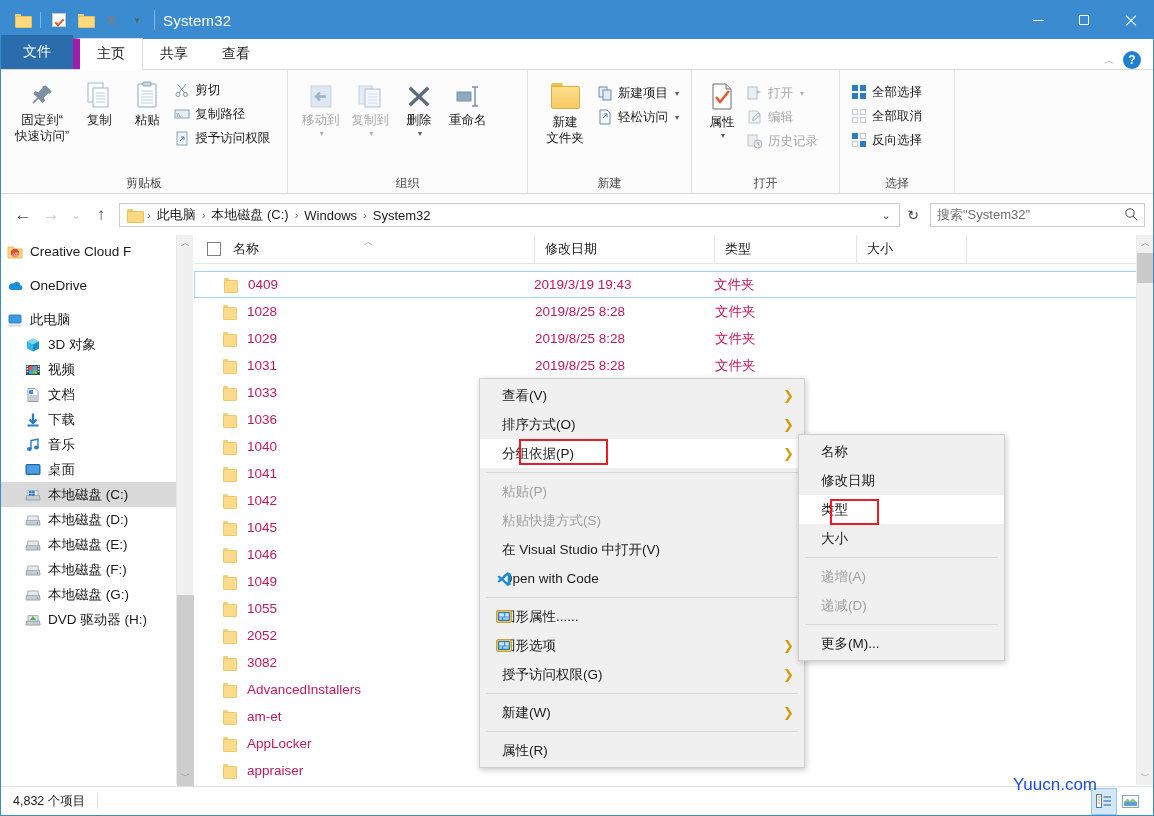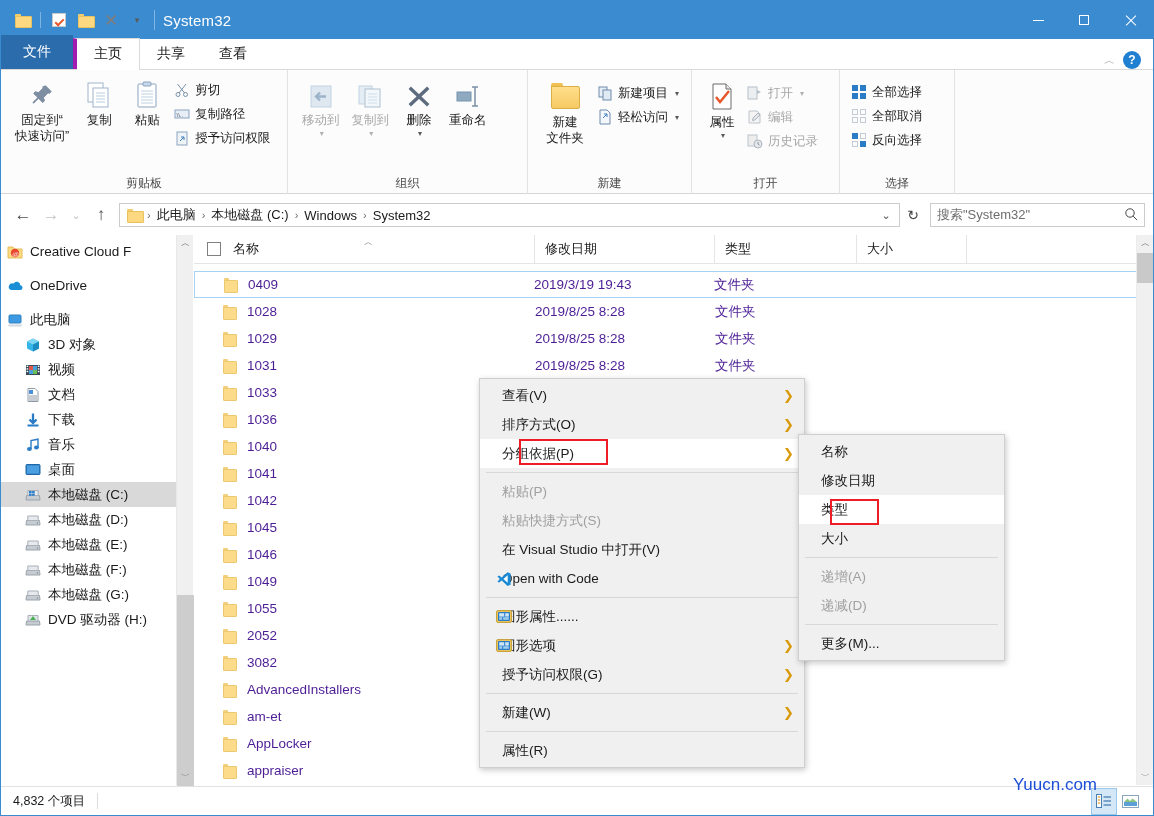--- a/index.html
+++ b/index.html
@@ -70,21 +70,21 @@
     display:flex; align-items:flex-end;
   }
   .tab {
     height:31px; padding:0 17px; display:flex; align-items:center;
     font-size:14px; color:#1a1a1a; cursor:default;
   }
   .tab.file {
     background:#2b6cac; color:#fff; padding:0 22px; height:34px;
   }
   .tab.active {
-    background:#fff; border-left:4px solid #a21caf; border-right:1px solid #dadada;
+    background:#fff; border-left:7px solid #a21caf; border-right:1px solid #dadada;
     border-top:1px solid #dadada; position:relative; top:0;
   }
   .tab.active:after{
     content:""; position:absolute; left:0; right:0; bottom:-1px; height:1px; background:#fff;
   }
   .tabstrip-right { margin-left:auto; display:flex; align-items:center; gap:8px; padding-right:12px; }
   .chev-up { color:#9a9a9a; font-size:11px; }
   .help-btn {
     width:18px;height:18px;border-radius:50%;background:#1f7fd0;color:#fff;
     font-size:12px; display:flex;align-items:center;justify-content:center; font-weight:bold;
@@ -193,21 +193,21 @@
     height:29px; display:flex; align-items:center; border-bottom:1px solid #e5e5e5;
     font-size:13px; color:#1a1a1a; position:relative;
   }
   .colhdr .cell { height:29px; display:flex; align-items:center; padding-left:10px;
                   border-right:1px solid #e5e5e5; position:relative; }
   .sel-all-box {
     width:14px;height:14px;border:1px solid #808080; background:#fff; margin-left:13px; flex:0 0 14px;
   }
   .sortmark { position:absolute; top:1px; left:50%; font-size:9px; color:#7a7a7a; }
   .row {
-    height:27px; display:flex; align-items:center; font-size:13.5px; color:#4c1d95;
+    height:27px; display:flex; align-items:center; font-size:13.5px; color:#be185d;
     cursor:default;
   }
   .row.selected { background:#ffffff; border:1px solid #a6d3f2; }
   .row .c-name { display:flex; align-items:center; padding-left:29px; }
   .row .fico { width:14px;height:13px; margin-right:10px; position:relative; flex:0 0 14px; }
   .row .fico:before{content:"";position:absolute;left:0;top:0;width:5px;height:3px;background:#f4d07c;border-radius:1px 1px 0 0;}
   .row .fico:after{content:"";position:absolute;left:0;top:2px;width:12px;height:11px;background:#fcdb8a;border:1px solid #ecc871;border-radius:1px;}
   .fp-scroll {
     position:absolute; top:234px; right:0; width:17px; bottom:30px;
     background:#f0f0f0; border-left:1px solid #ececec;

